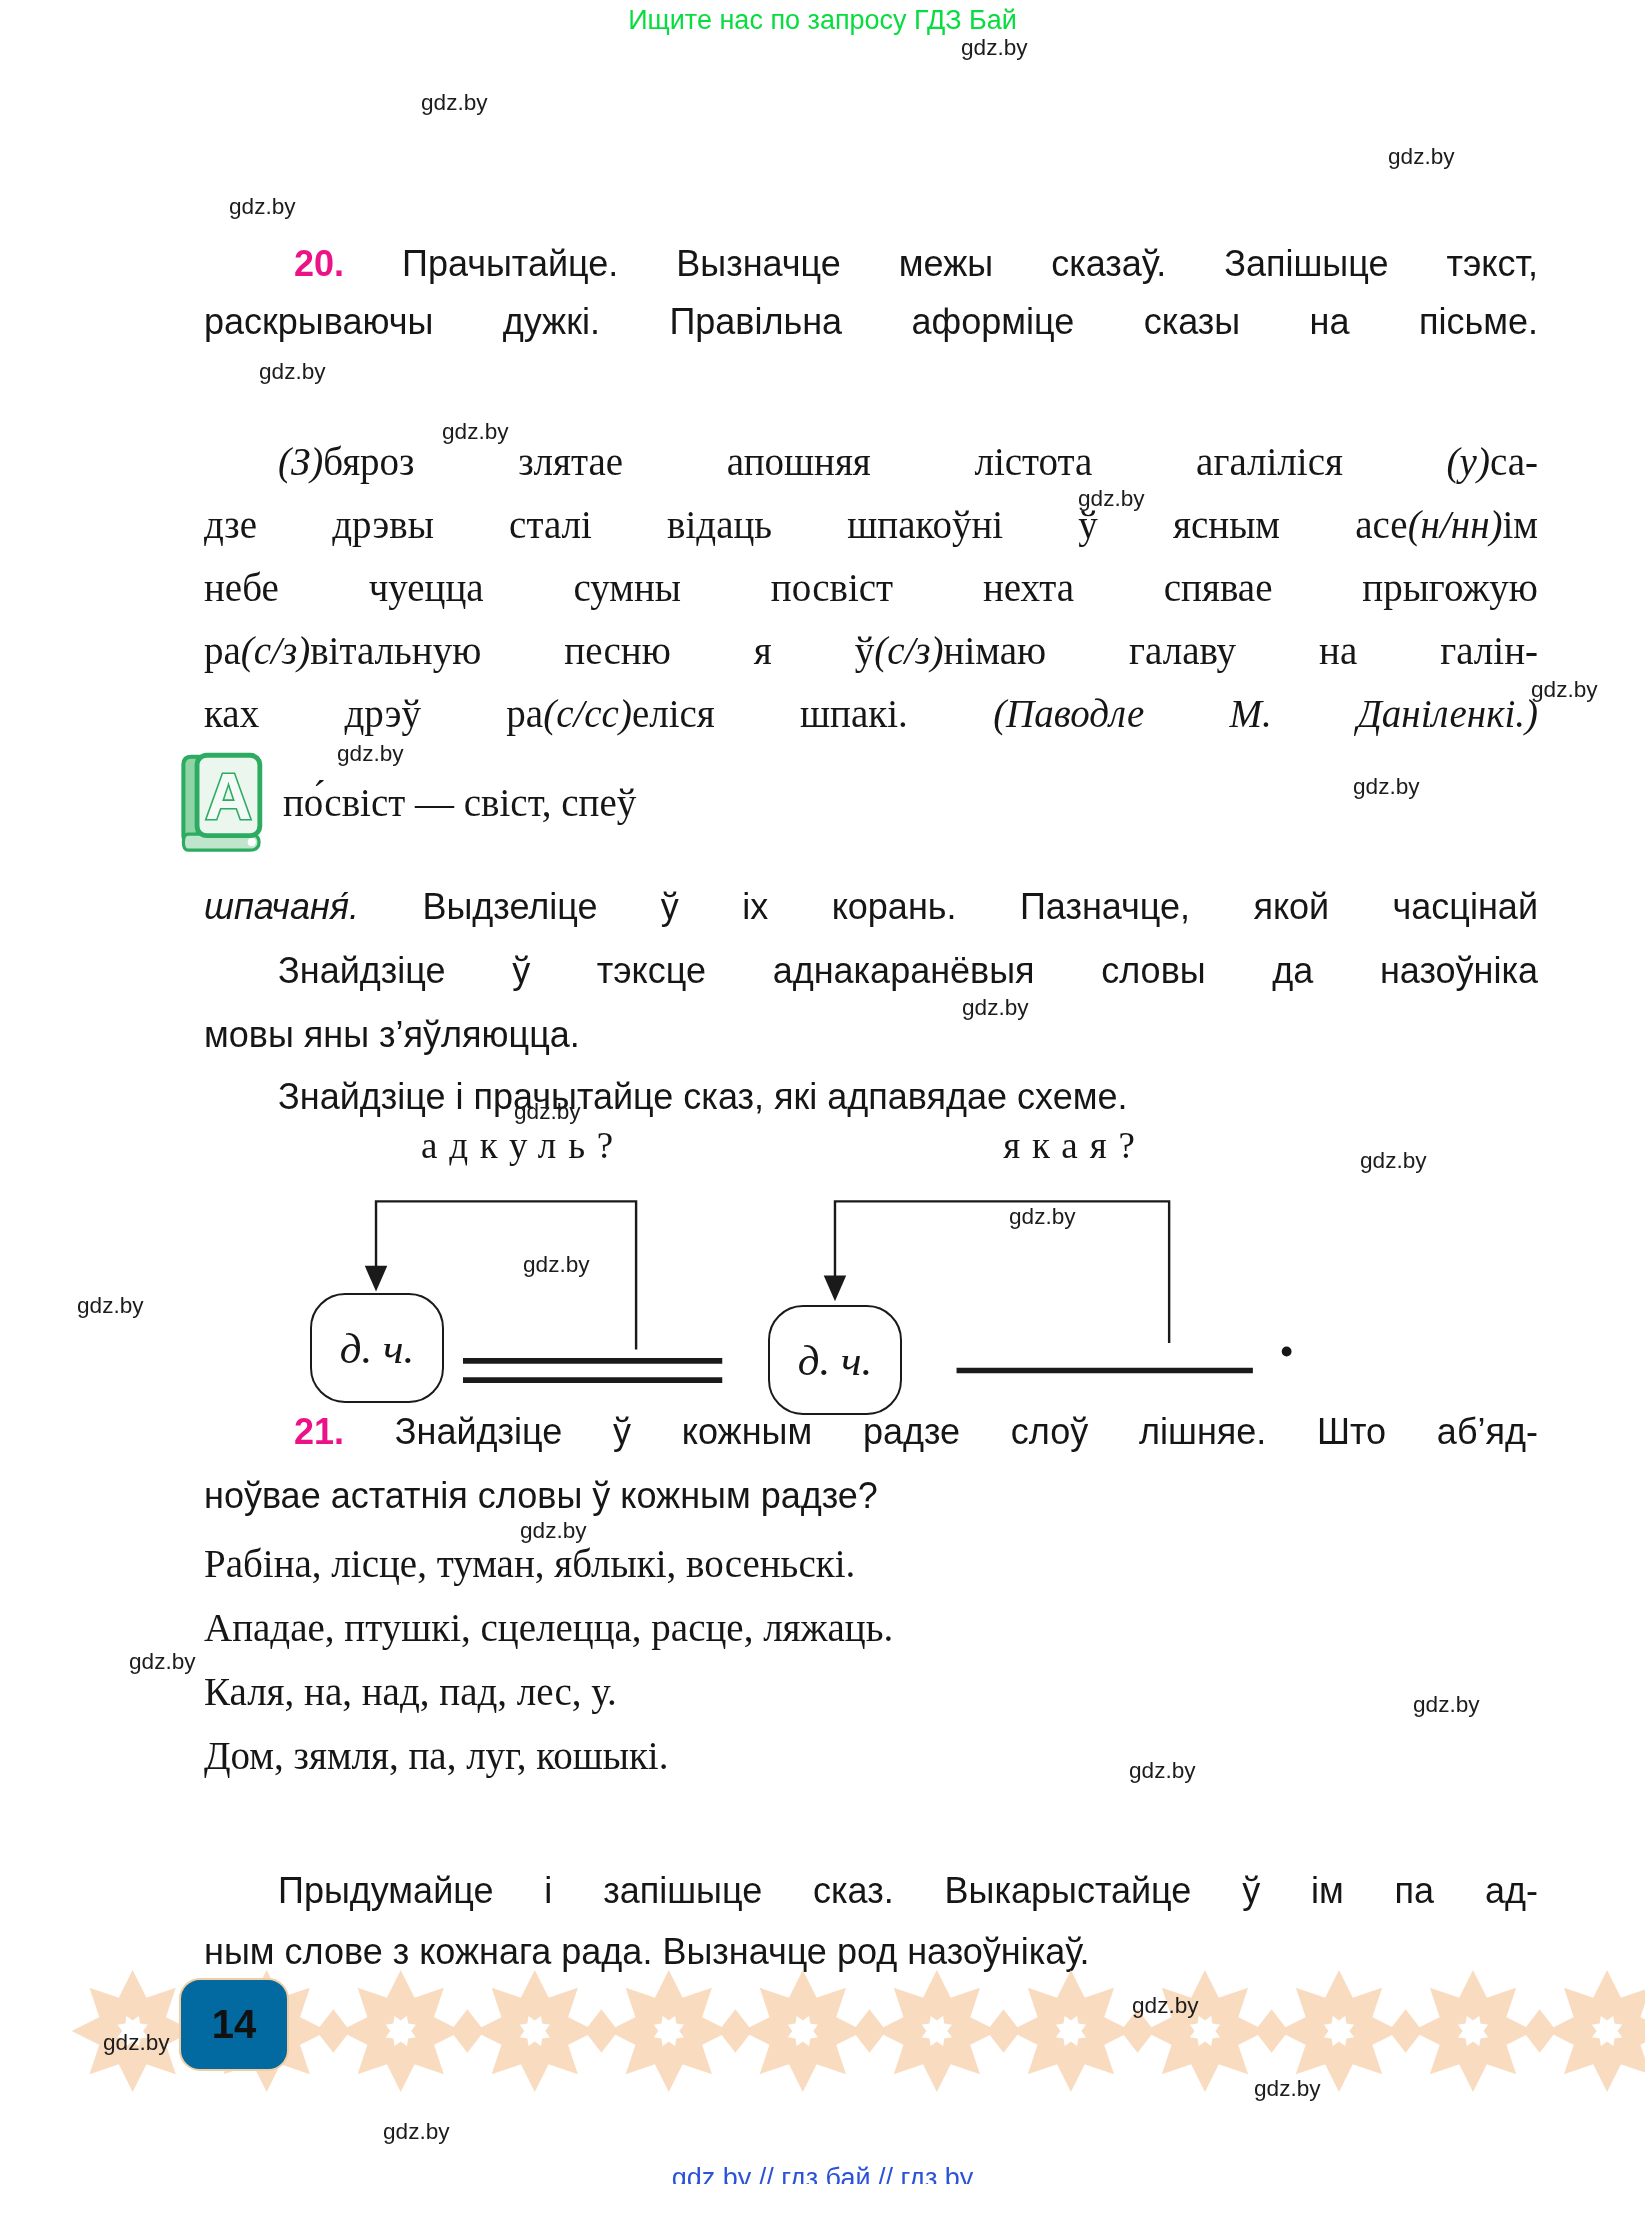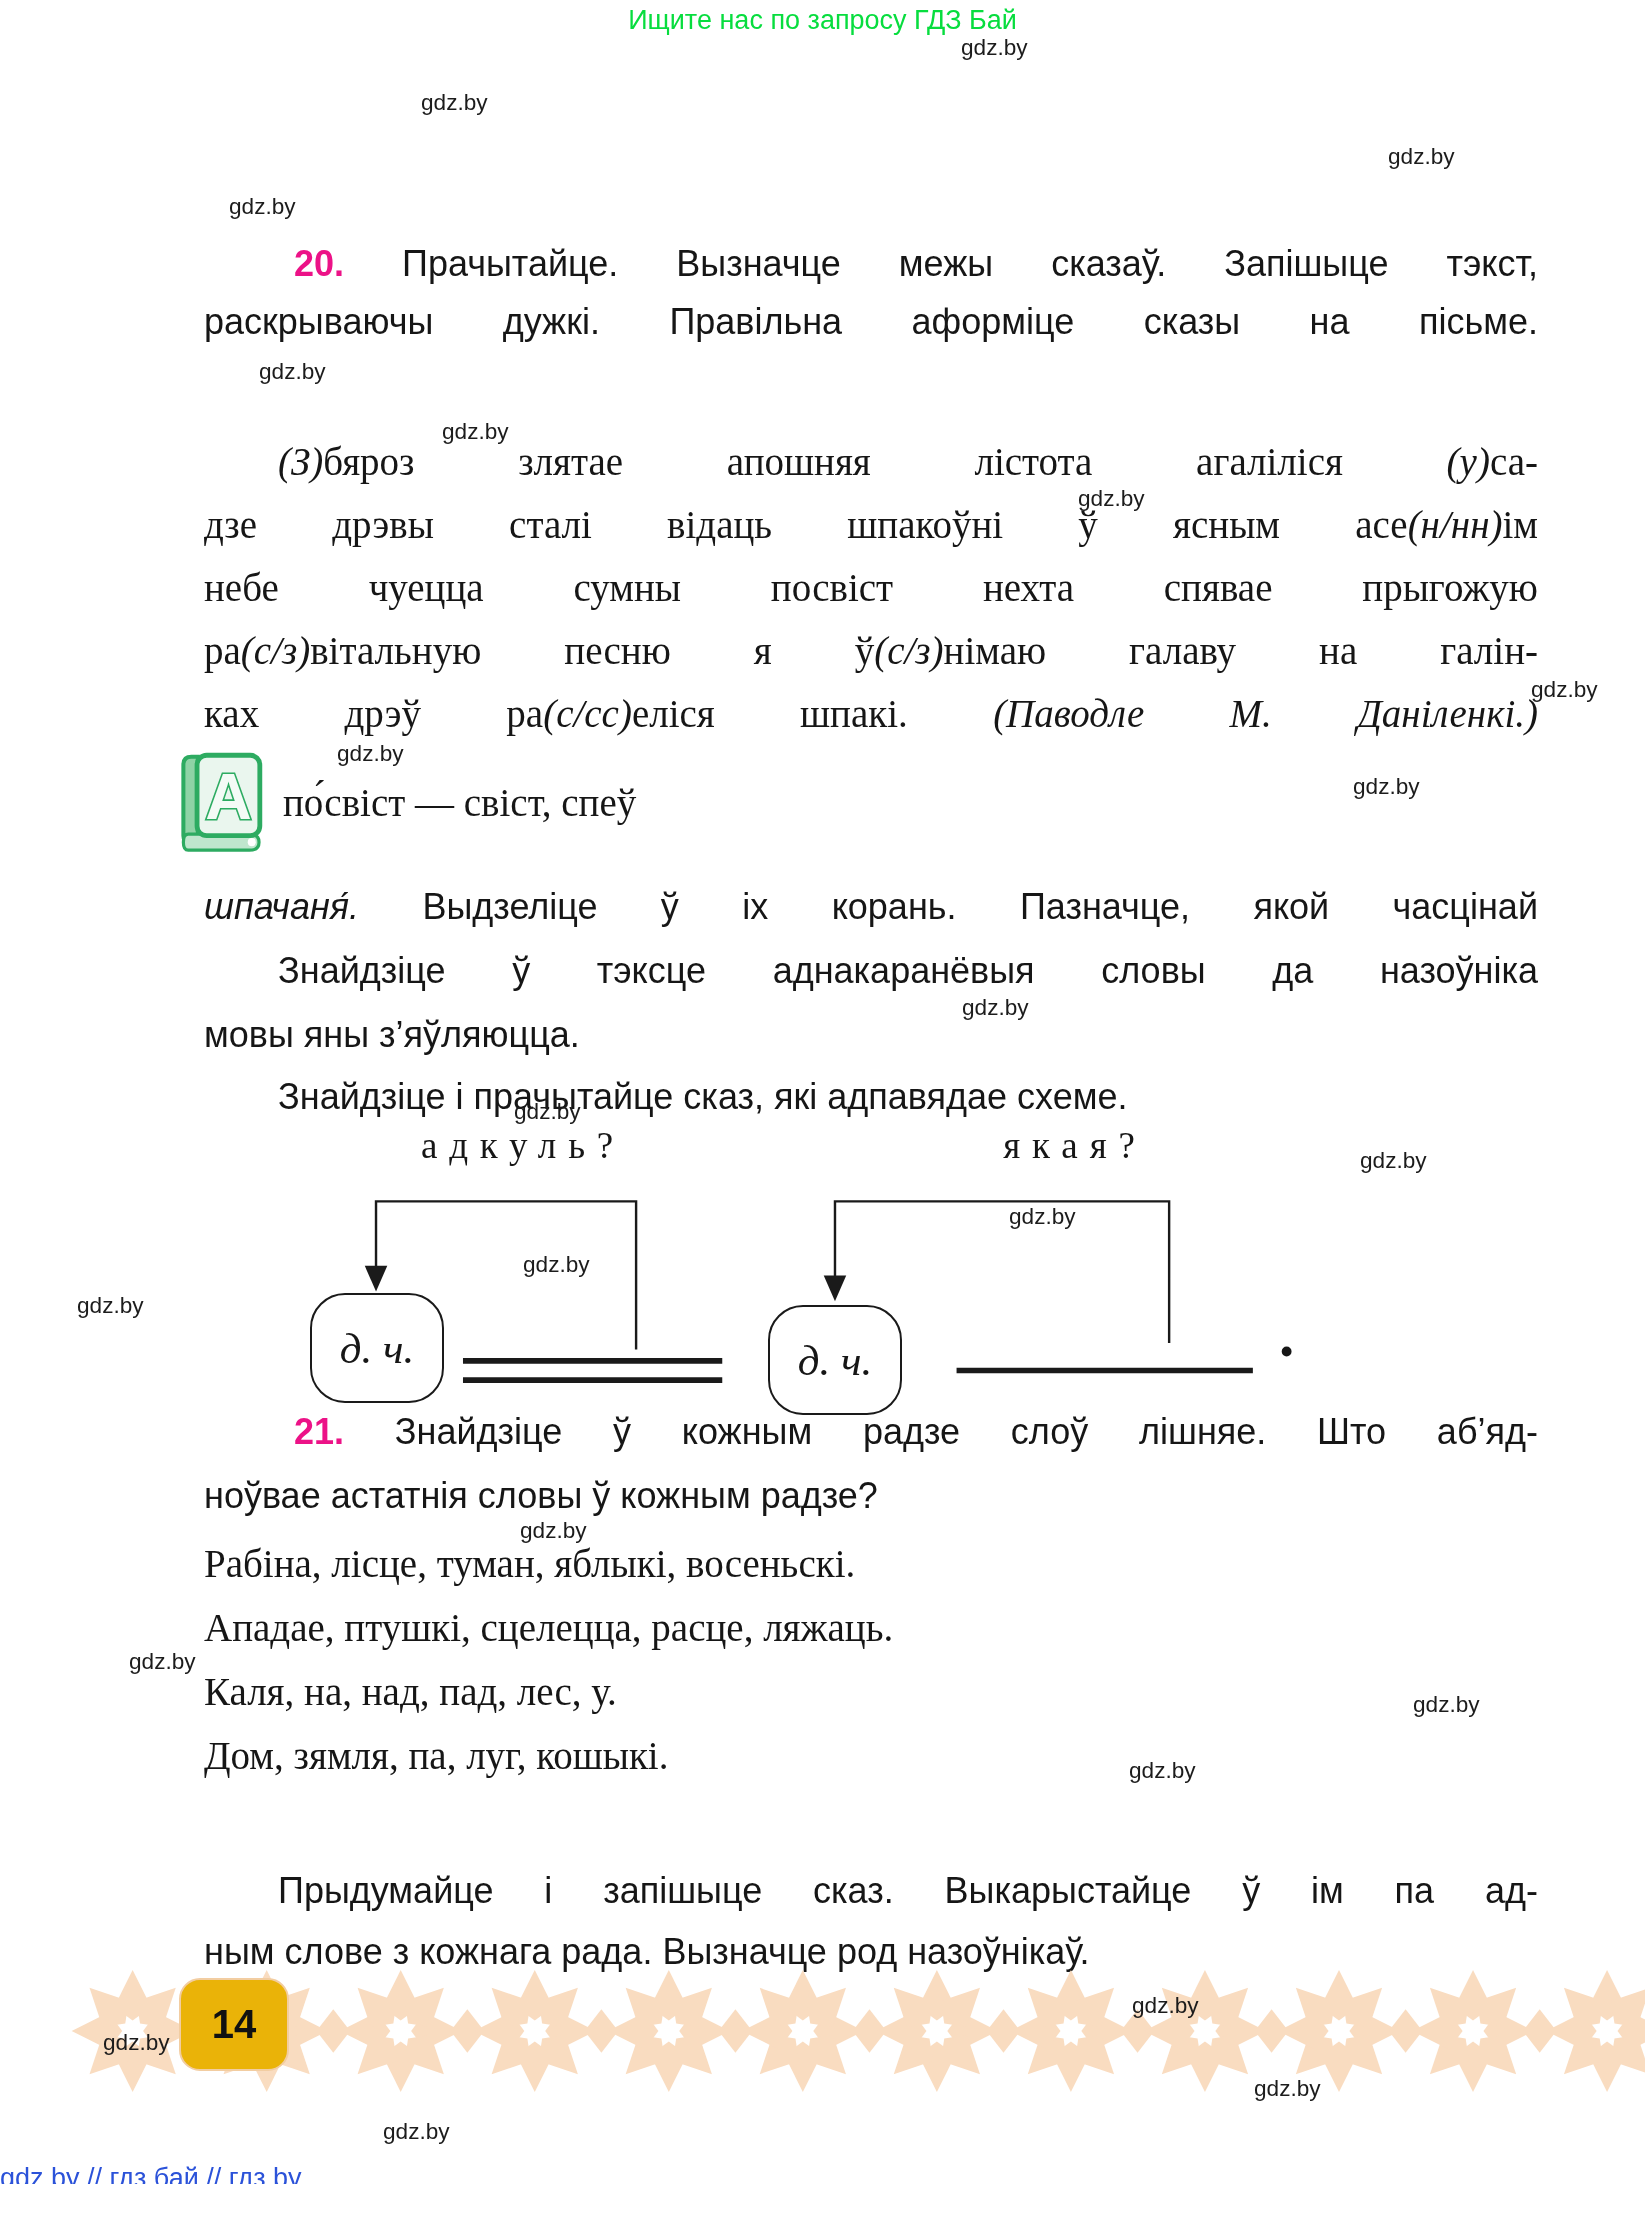--- a/index.html
+++ b/index.html
@@ -6,21 +6,21 @@
   .page{position:relative;width:1645px;height:2184px;background:#fff;overflow:hidden;
         font-family:"Liberation Serif","DejaVu Serif",serif;color:#161616;}
 
   
   .wm{position:absolute;font:22.6px/26px "Liberation Sans","DejaVu Sans",sans-serif;
       color:#1c1c1c;white-space:nowrap;}
 
   
   .banner{position:absolute;left:0;right:0;top:4.8px;text-align:center;
           font:27px "Liberation Sans","DejaVu Sans",sans-serif;color:#07dd3e;}
-  .links{position:absolute;left:0;right:0;top:2163px;
+  .links{position:absolute;left:0;right:0;top:2163px;text-align:center;
          font:27px "Liberation Sans","DejaVu Sans",sans-serif;color:#2b52d9;}
 
   
   .par{position:absolute;left:204px;width:1334px;}
   .sans{font-family:"Liberation Sans","DejaVu Sans",sans-serif;font-size:36px;}
   .serif{font-size:39px;}
   .tl{min-height:1em;}
   .just{text-align:justify;text-align-last:justify;}
   .ind{text-indent:74px;}
   .seg{}
@@ -45,21 +45,21 @@
   .sbox{position:absolute;width:130px;height:106px;border:2.4px solid #1a1a1a;border-radius:35px;
         display:flex;align-items:center;justify-content:center;
         font-style:italic;font-size:43px;background:#fff;}
   .squest{position:absolute;top:1124px;font-size:37px;letter-spacing:.32em;text-align:center;}
   .speriod{position:absolute;left:1279px;top:1295px;width:32px;line-height:81px;
            font-size:61px;font-weight:bold;}
 
   
   .band{position:absolute;left:0;top:1970px;width:1645px;height:122px;}
   .orn{fill:#f9dcc0;}
-  .pagebox{position:absolute;left:179px;top:1978px;width:106px;height:89px;background:#eab308;
+  .pagebox{position:absolute;left:179px;top:1978px;width:106px;height:89px;background:#0369a1;
            border:2.4px solid #f2cda1;border-radius:21px;display:flex;align-items:center;justify-content:center;
            font:bold 40px "Liberation Sans","DejaVu Sans",sans-serif;color:#111;z-index:5;}
   svg text{font-family:"Liberation Sans","DejaVu Sans",sans-serif;}
 </style>
 </head>
 <body>
 
 <div class="page">
 
   <div class="banner">Ищите нас по запросу ГДЗ Бай</div>

